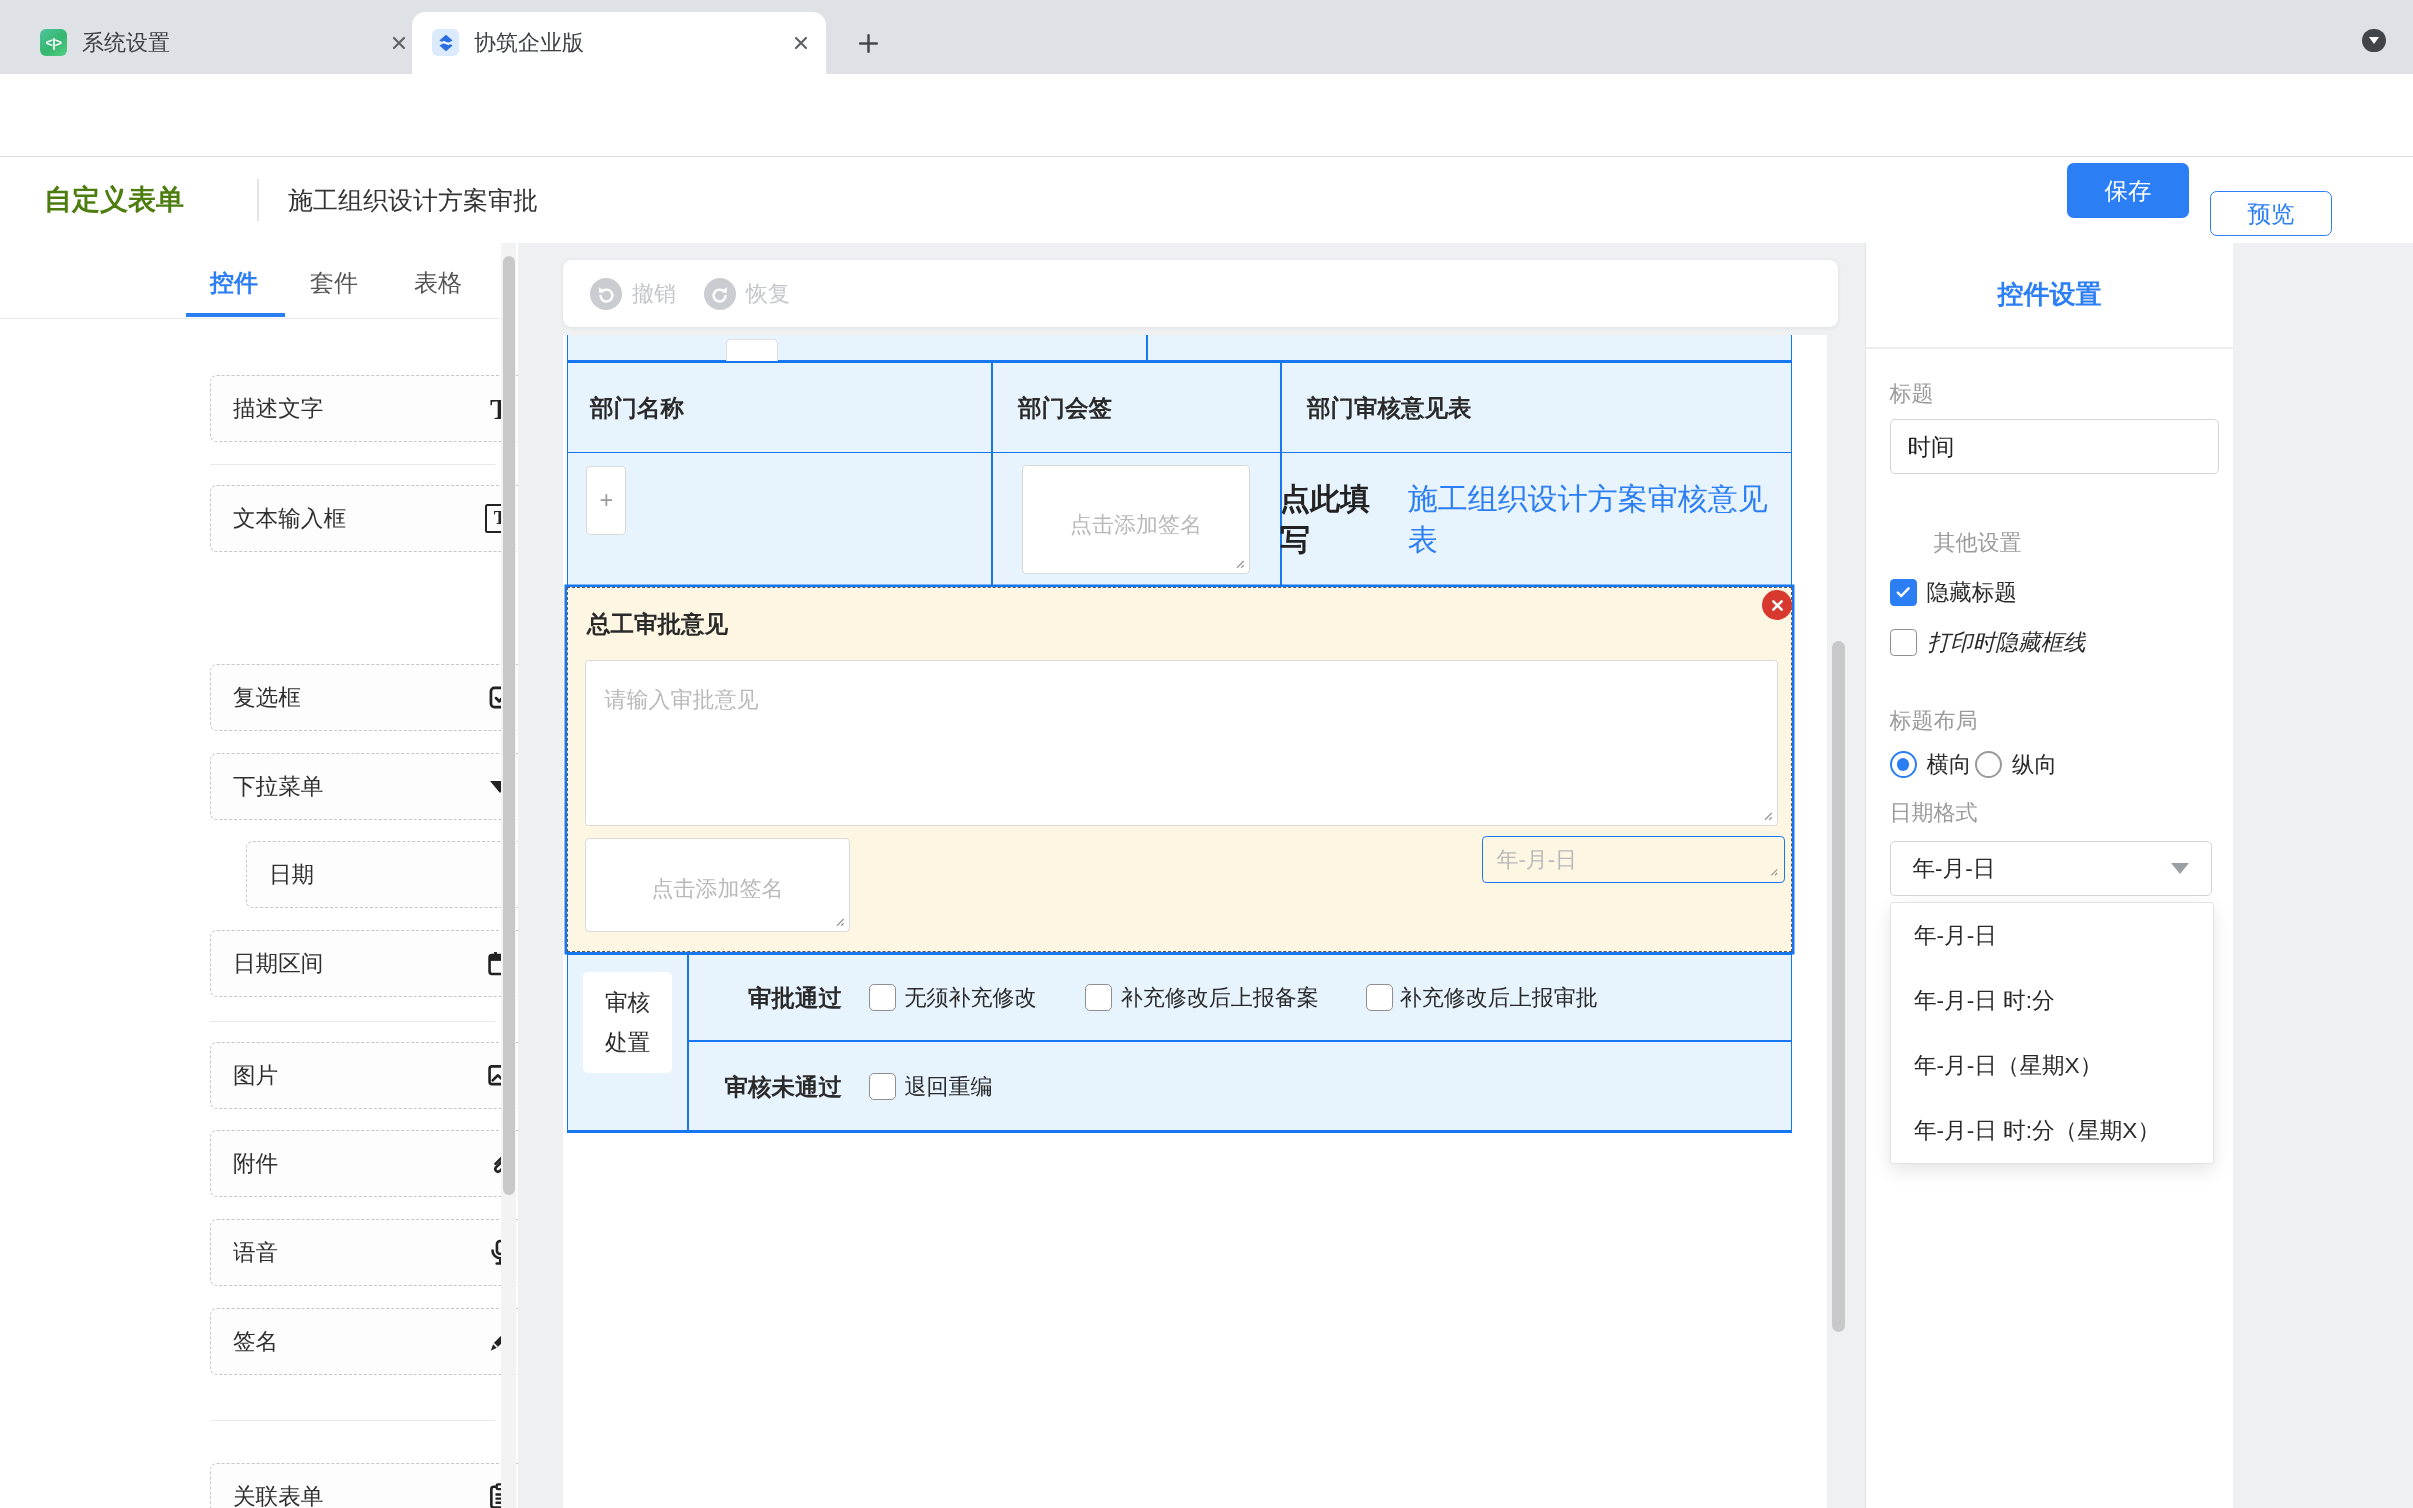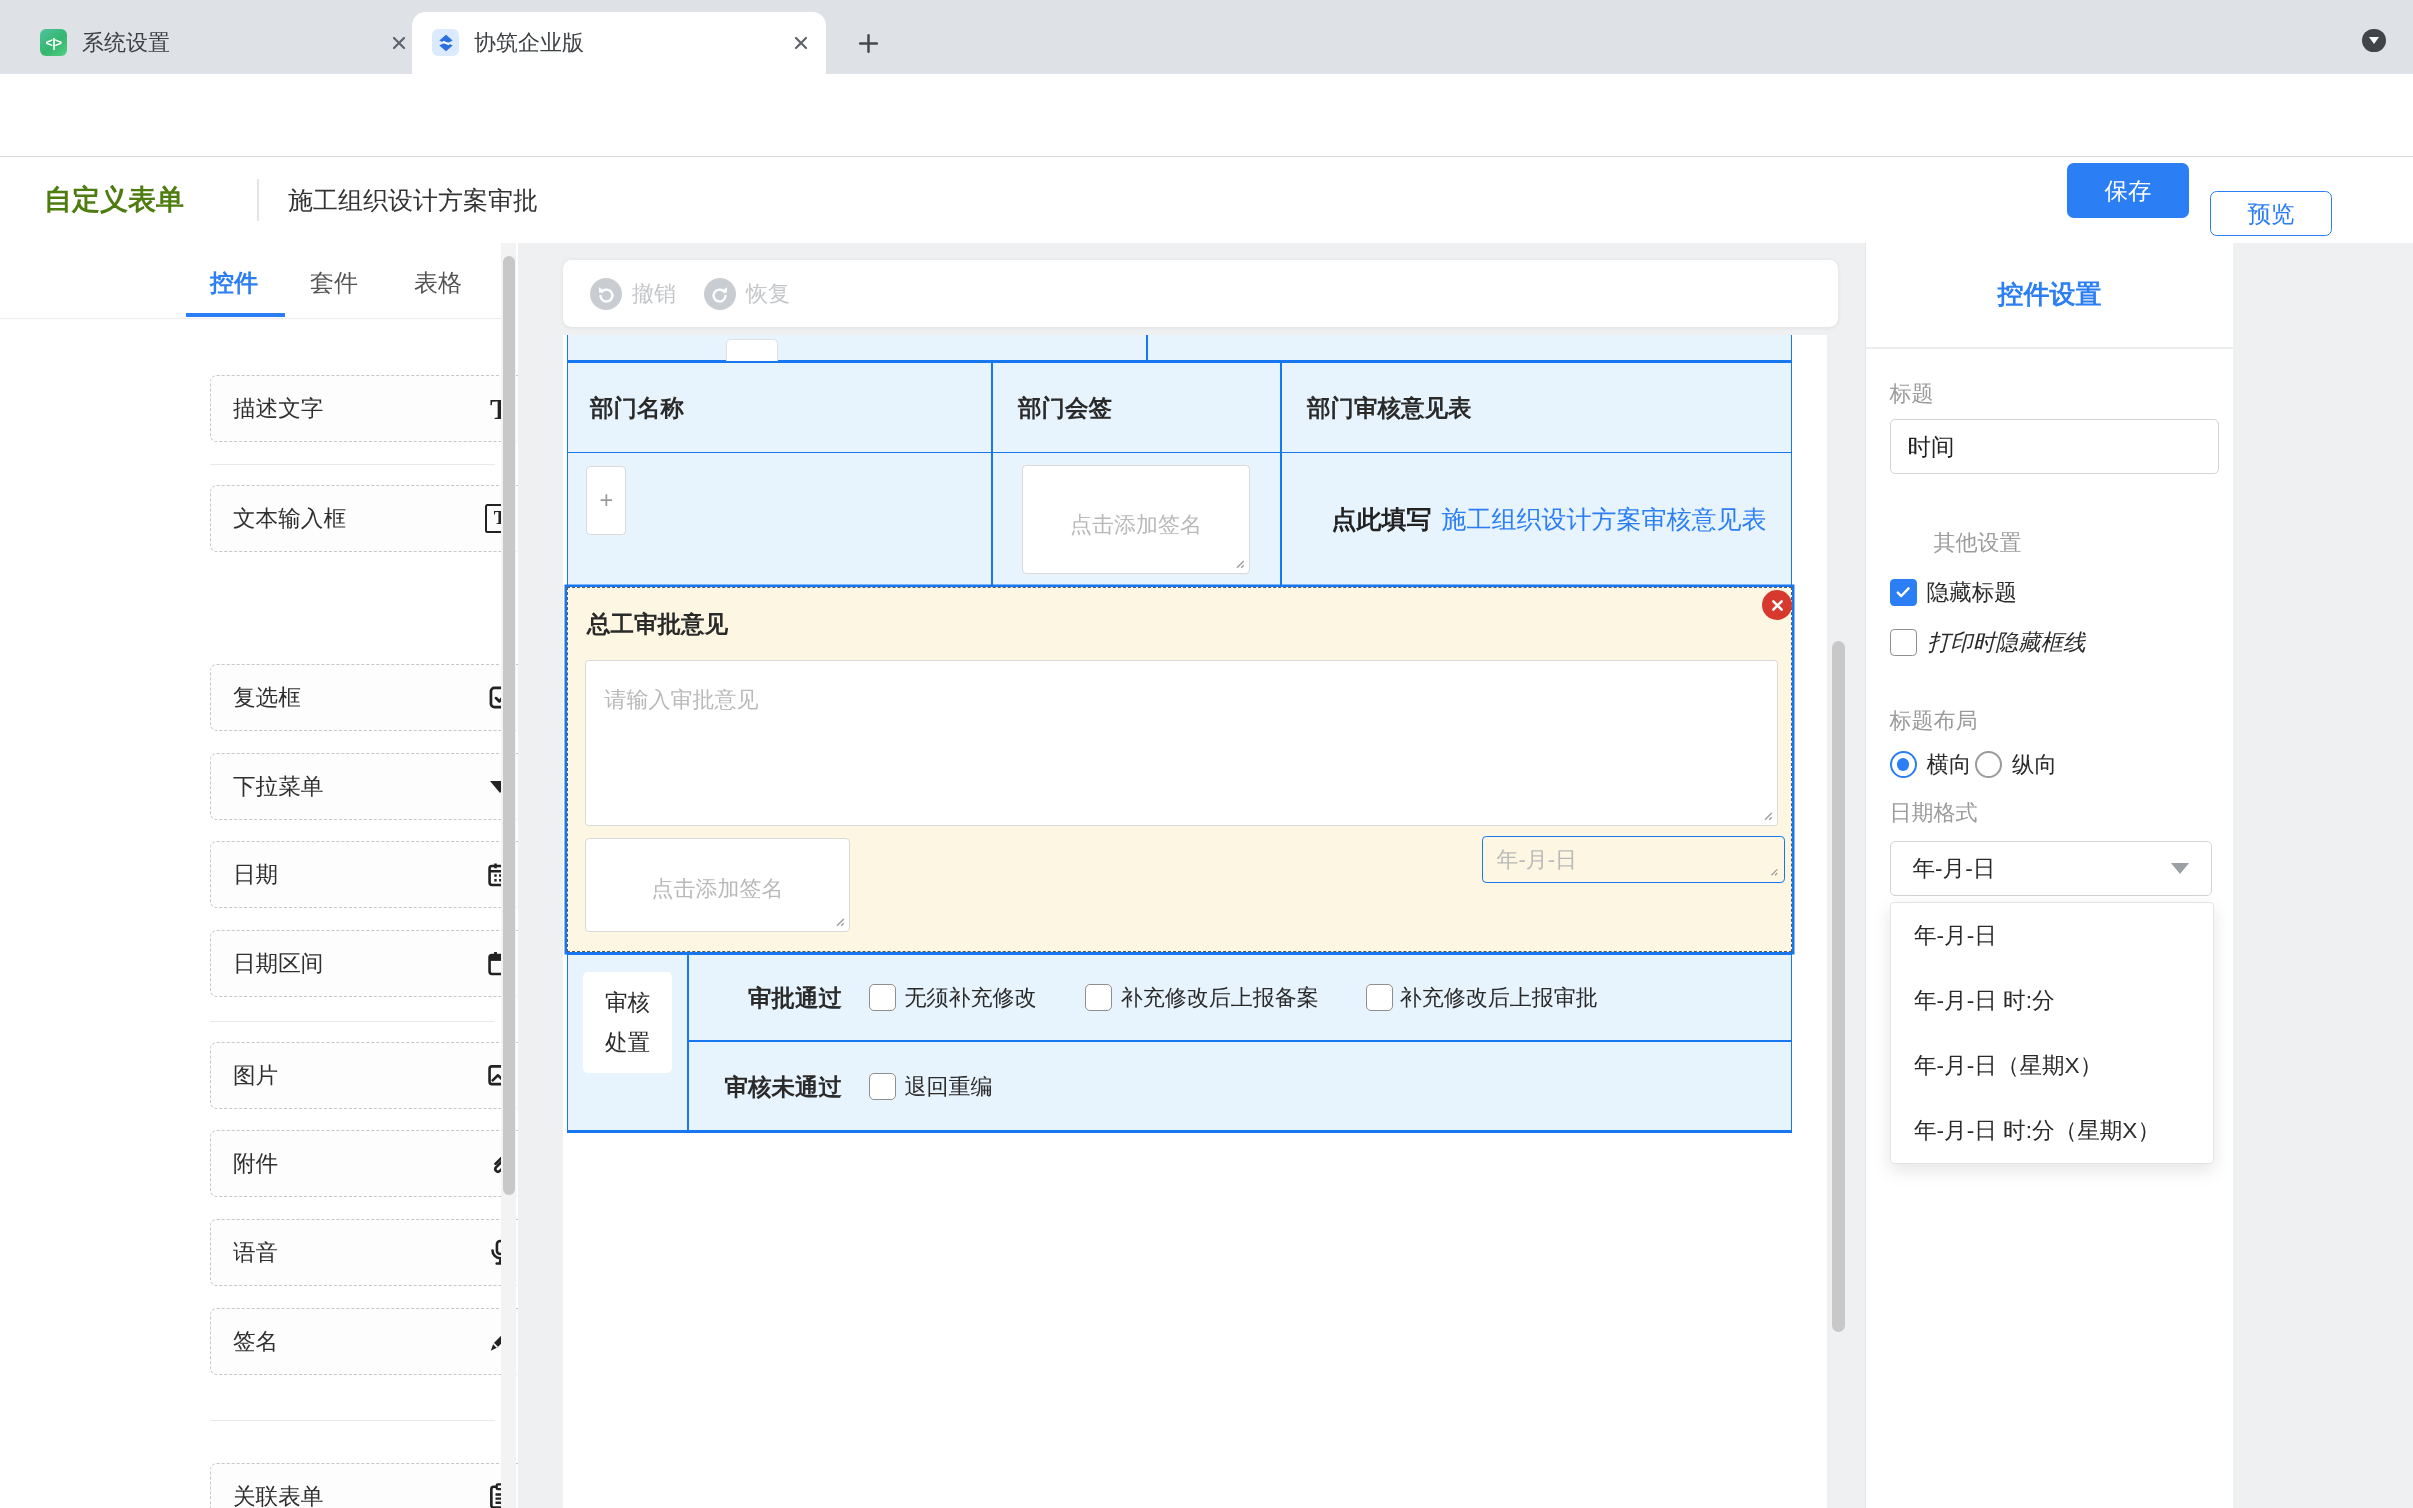--- a/index.html
+++ b/index.html
@@ -237,21 +237,21 @@
             <path d="M8 12.5l3 3 5-6" fill="none" stroke="#222" stroke-width="2.4" stroke-linecap="round" stroke-linejoin="round"></path>
           </svg>
       </span>
     </div>
     <div class="sitem" style="top:510px;">
       <span class="lbl">下拉菜单</span>
       <span class="ic">
           <span class="icTri"></span>
         </span>
     </div>
-    <div class="sitem" style="top:598px;">
+    <div class="sitem" style="top:598px;margin-left:36px;">
       <span class="lbl">日期</span>
       <span class="ic">
         <svg width="28.5" height="28.5" viewBox="0 0 24 24">
             <rect x="3" y="5" width="18" height="16" rx="2" fill="none" stroke="#222" stroke-width="2.2"></rect>
             <path d="M3 9.5h18M8 3v4M16 3v4" stroke="#222" stroke-width="2.2"></path>
             <path d="M7 13h2M11 13h2M15 13h2M7 17h2M11 17h2" stroke="#222" stroke-width="2"></path>
           </svg>
       </span>
     </div>
     <div class="sitem" style="top:687px;">
@@ -358,21 +358,21 @@
     <div class="vline" style="left:712px;"></div>
     <div class="whitebox flexc" style="left:18.4px;top:13.4px;width:40px;height:69px;justify-content:center;color:#9a9a9a;font-size:23.5px;">+</div>
     <div class="whitebox" style="left:454px;top:11.7px;width:228px;height:109px;">
       <div class="ph" style="position:absolute;left:0;right:0;top:44px;text-align:center;">点击添加签名</div>
       <span class="resizer">
         <svg width="13.4" height="13.4" viewBox="0 0 16 16">
             <path d="M14 6 L6 14 M14 11 L11 14" stroke="#9a9a9a" stroke-width="1.6"></path>
           </svg>
       </span>
     </div>
-    <div class="flexc" style="position:absolute;left:712px;right:0;top:0;bottom:0;justify-content:center;font-size:25px;padding-left:27px;">
+    <div class="flexc" style="position:absolute;left:712px;right:0;top:0;bottom:0;justify-content:center;font-size:30px;">
       <span style="color:#222;font-weight:bold;">点此填写</span>
       <span style="width:10px;"></span>
       <span style="color:#2b7ef3;cursor:pointer;">施工组织设计方案审核意见表</span>
     </div>
   </div>
 
   <div class="abs beige"></div>
   <div class="abs" style="left:587px;top:608px;font-size:23.5px;font-weight:bold;color:#2a2a2a;">总工审批意见</div>
   <div class="abs redx">
     <svg width="15" height="15" viewBox="0 0 18 18">

